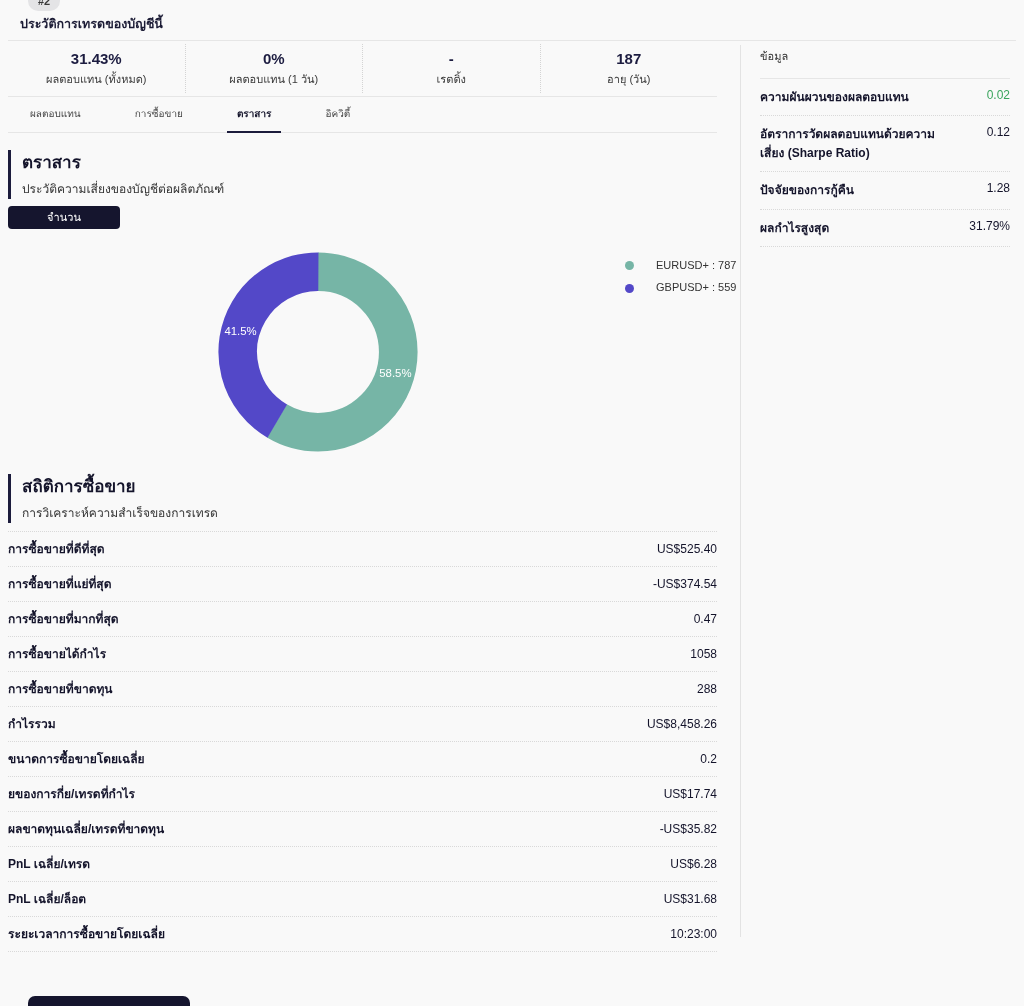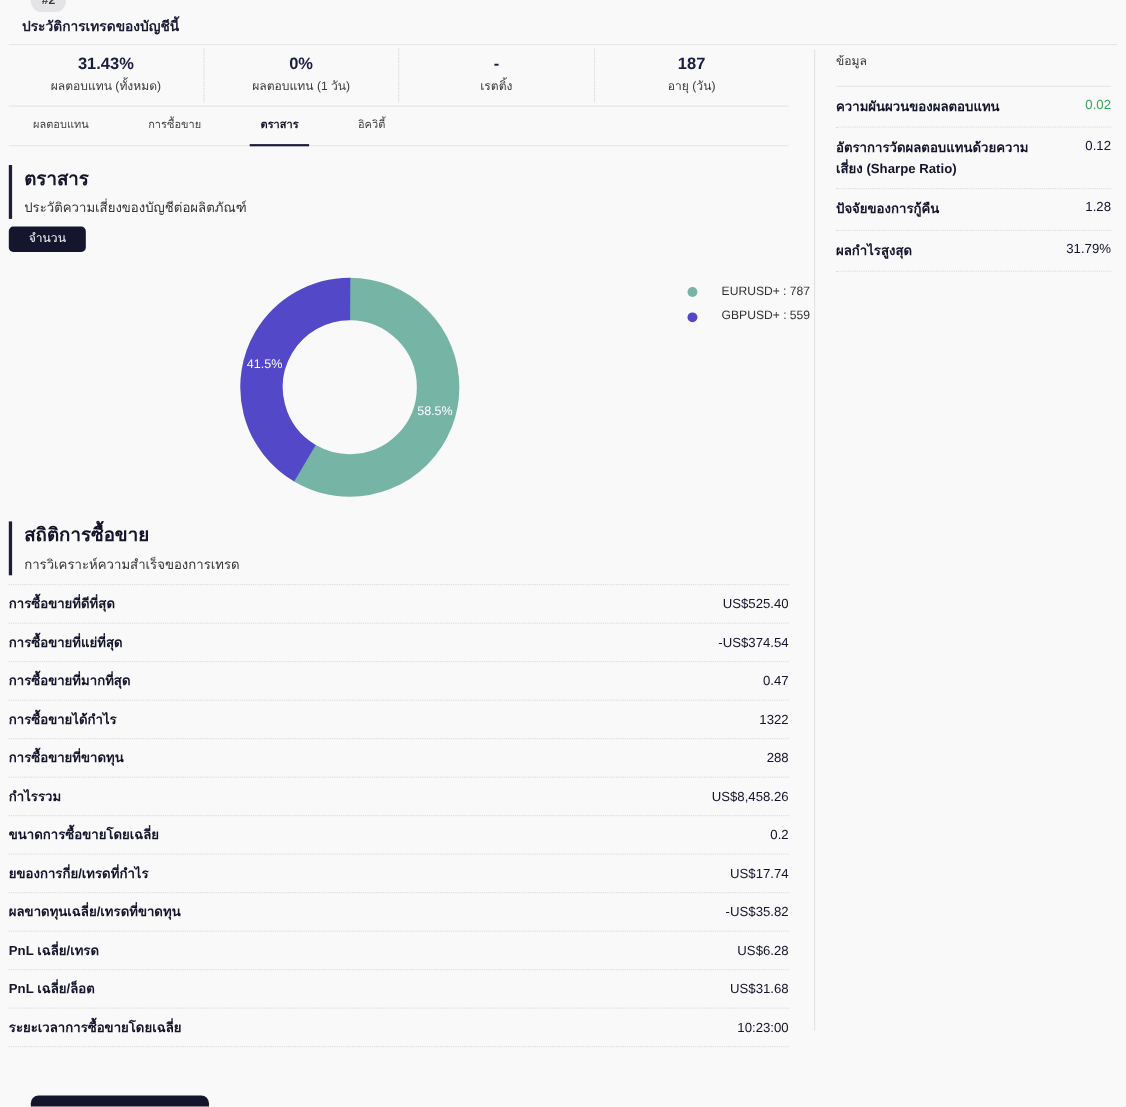--- a/index.html
+++ b/index.html
@@ -64,21 +64,21 @@
     position:absolute;left:8px;
     border-left:3px solid #1c1c3c;
     padding-left:11px;
   }
   .section-title{font-size:17px;font-weight:700;color:#14142b;line-height:1.5;}
   .section-sub{font-size:12px;color:#333;margin-top:3px;line-height:1.7;}
 
   
   .btn-dark{
     position:absolute;left:8px;top:206px;
-    width:70px;height:23px;
+    width:112px;height:23px;
     background:#15152e;color:#fff;border:none;border-radius:4px;
     font-size:11px;font-family:inherit;cursor:pointer;line-height:1;
   }
 
   
   .donut-wrap{position:absolute;left:209px;top:243px;width:218px;height:218px;}
   .legend{position:absolute;left:625px;top:258px;}
   .legend-item{display:flex;align-items:center;gap:22px;margin-bottom:7px;}
   .legend-dot{width:9px;height:9px;border-radius:50%;flex:0 0 auto;}
   .legend-label{font-size:11px;color:#333;line-height:1.4;}
@@ -213,21 +213,21 @@
       <div class="trade-row">
         <div class="trade-label">การซื้อขายที่แย่ที่สุด</div>
         <div class="trade-value">-US$374.54</div>
       </div>
       <div class="trade-row">
         <div class="trade-label">การซื้อขายที่มากที่สุด</div>
         <div class="trade-value">0.47</div>
       </div>
       <div class="trade-row">
         <div class="trade-label">การซื้อขายได้กำไร</div>
-        <div class="trade-value">1322</div>
+        <div class="trade-value">1058</div>
       </div>
       <div class="trade-row">
         <div class="trade-label">การซื้อขายที่ขาดทุน</div>
         <div class="trade-value">288</div>
       </div>
       <div class="trade-row">
         <div class="trade-label">กำไรรวม</div>
         <div class="trade-value">US$8,458.26</div>
       </div>
       <div class="trade-row">

